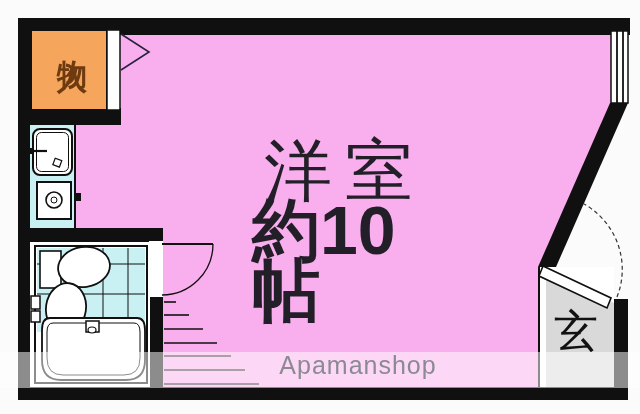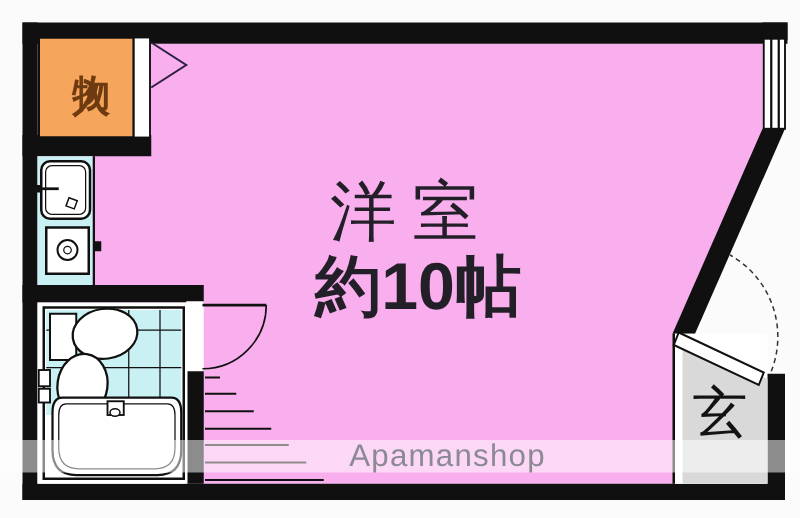--- a/index.html
+++ b/index.html
@@ -11,29 +11,29 @@
   .stage svg{position:absolute;left:0;top:0;}
   .label{position:absolute;color:#221f28;}
   .closet-label{
     left:50px;top:36px;width:40px;height:76px;
     writing-mode:vertical-rl;text-orientation:upright;
     font-size:30px;line-height:36px;letter-spacing:2px;
     color:#6e3a0f;font-weight:bold;
   }
   .room-label{
     left:252px;top:140px;width:200px;
-    font-size:53px;line-height:60px;color:#221f28;
+    font-size:68px;line-height:60px;color:#221f28;
   }
   .room-label .l1{display:block;padding-left:12px;letter-spacing:13px;}
   .room-label .l2{display:block;letter-spacing:0;font-weight:bold;}
   .entrance-label{
     left:554px;top:308px;font-size:44px;line-height:46px;color:#121212;
   }
   .watermark-band{
-    position:absolute;left:0;top:352px;width:640px;height:26px;
+    position:absolute;left:0;top:352px;width:640px;height:36px;
     background:rgba(255,255,255,0.52);
   }
   .watermark-text{
     width:100%;text-align:center;transform:translateX(38px);
     font-size:25px;line-height:26px;color:#8b8a94;letter-spacing:1px;
   }
 </style>
 </head>
 <body>
 

